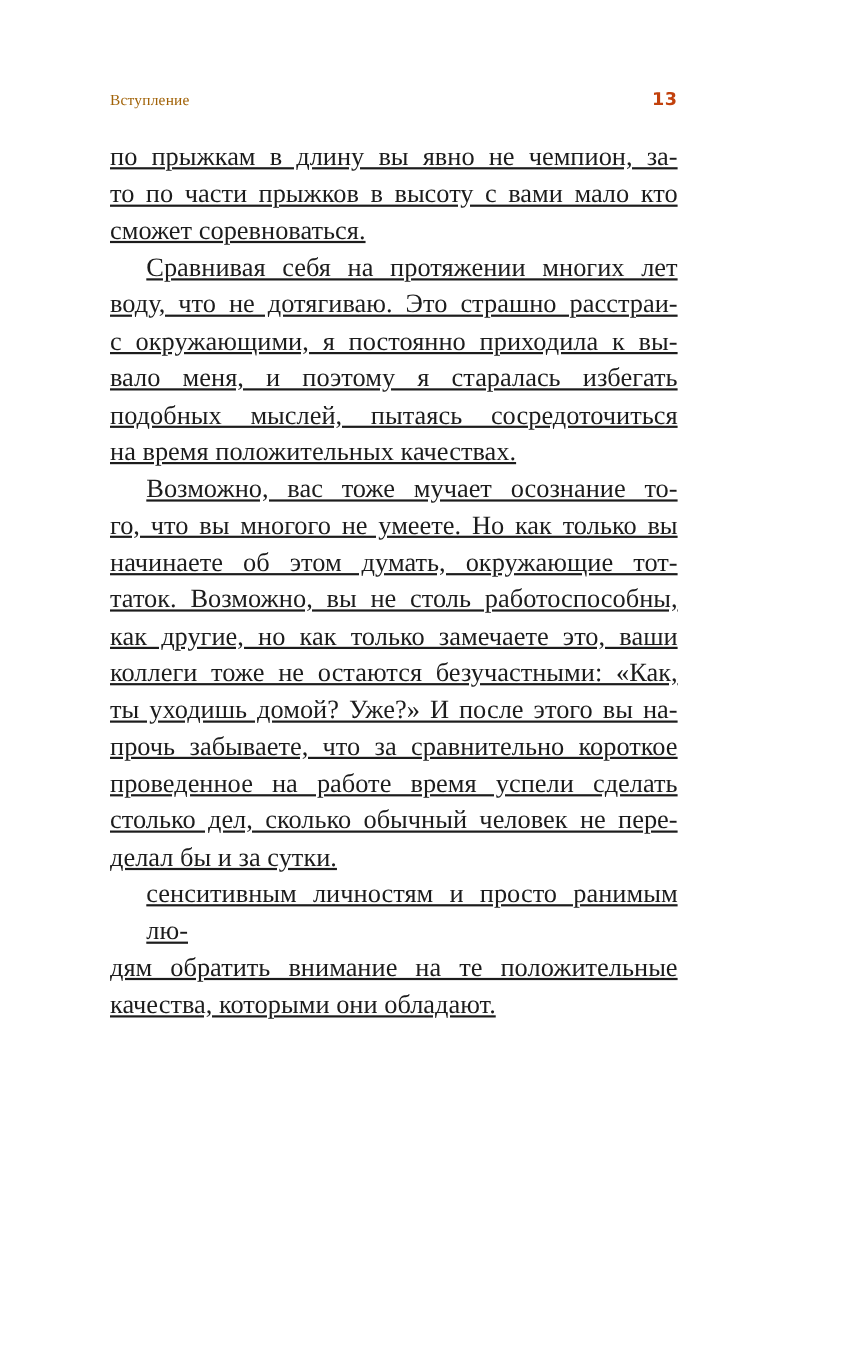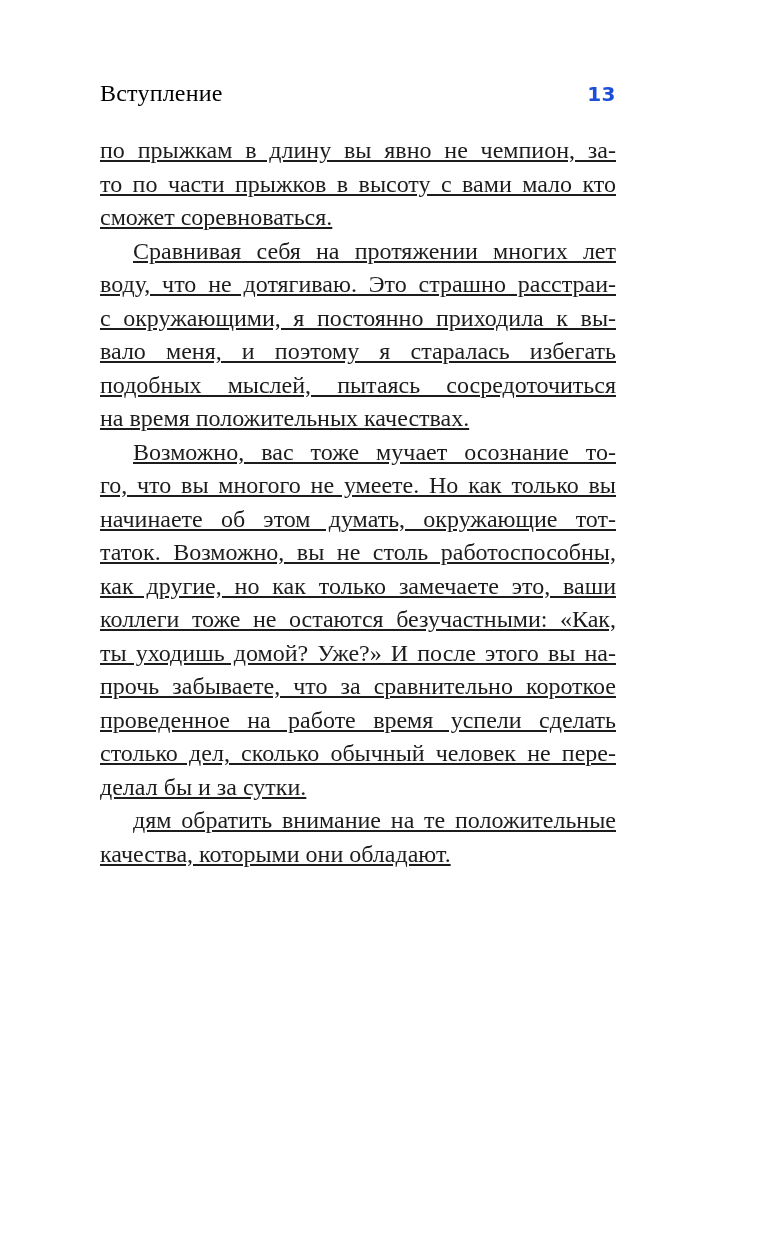--- a/index.html
+++ b/index.html
@@ -21,29 +21,29 @@
     left: 100px;
     top: 80px;
     width: 516px;
   }
   .page-header {
     display: flex;
     justify-content: space-between;
     align-items: baseline;
   }
   .running-title {
-    font-size: 24px;
-    color: #000000;
+    font-size: 14px;
+    color: #a16207;
     letter-spacing: 0.2px;
   }
   .page-num {
     font-family: "DejaVu Sans", "Liberation Sans", sans-serif;
     font-weight: 700;
-    font-size: 20px;
-    color: #1d4ed8;
+    font-size: 16px;
+    color: #c2410c;
     letter-spacing: 0.5px;
   }
   .body-text {
     margin-top: 27px;
     text-decoration: underline;
   }
   .paragraph {
     margin: 0;
   }
   .line {
@@ -90,18 +90,19 @@
           <div class="line">таток. Возможно, вы не столь работоспособны,</div>
           <div class="line">как другие, но как только замечаете это, ваши</div>
           <div class="line">коллеги тоже не остаются безучастными: «Как,</div>
           <div class="line">ты уходишь домой? Уже?» И после этого вы на-</div>
           <div class="line">прочь забываете, что за сравнительно короткое</div>
           <div class="line">проведенное на работе время успели сделать</div>
           <div class="line">столько дел, сколько обычный человек не пере-</div>
           <div class="line last">делал бы и за сутки.</div>
         </div>
         <div class="paragraph indent">
+          <div class="line">сенситивным личностям и просто ранимым лю-</div>
           <div class="line">дям обратить внимание на те положительные</div>
           <div class="line last">качества, которыми они обладают.</div>
         </div>
       </main>
   </div>
 </div>
 
 </body></html>

